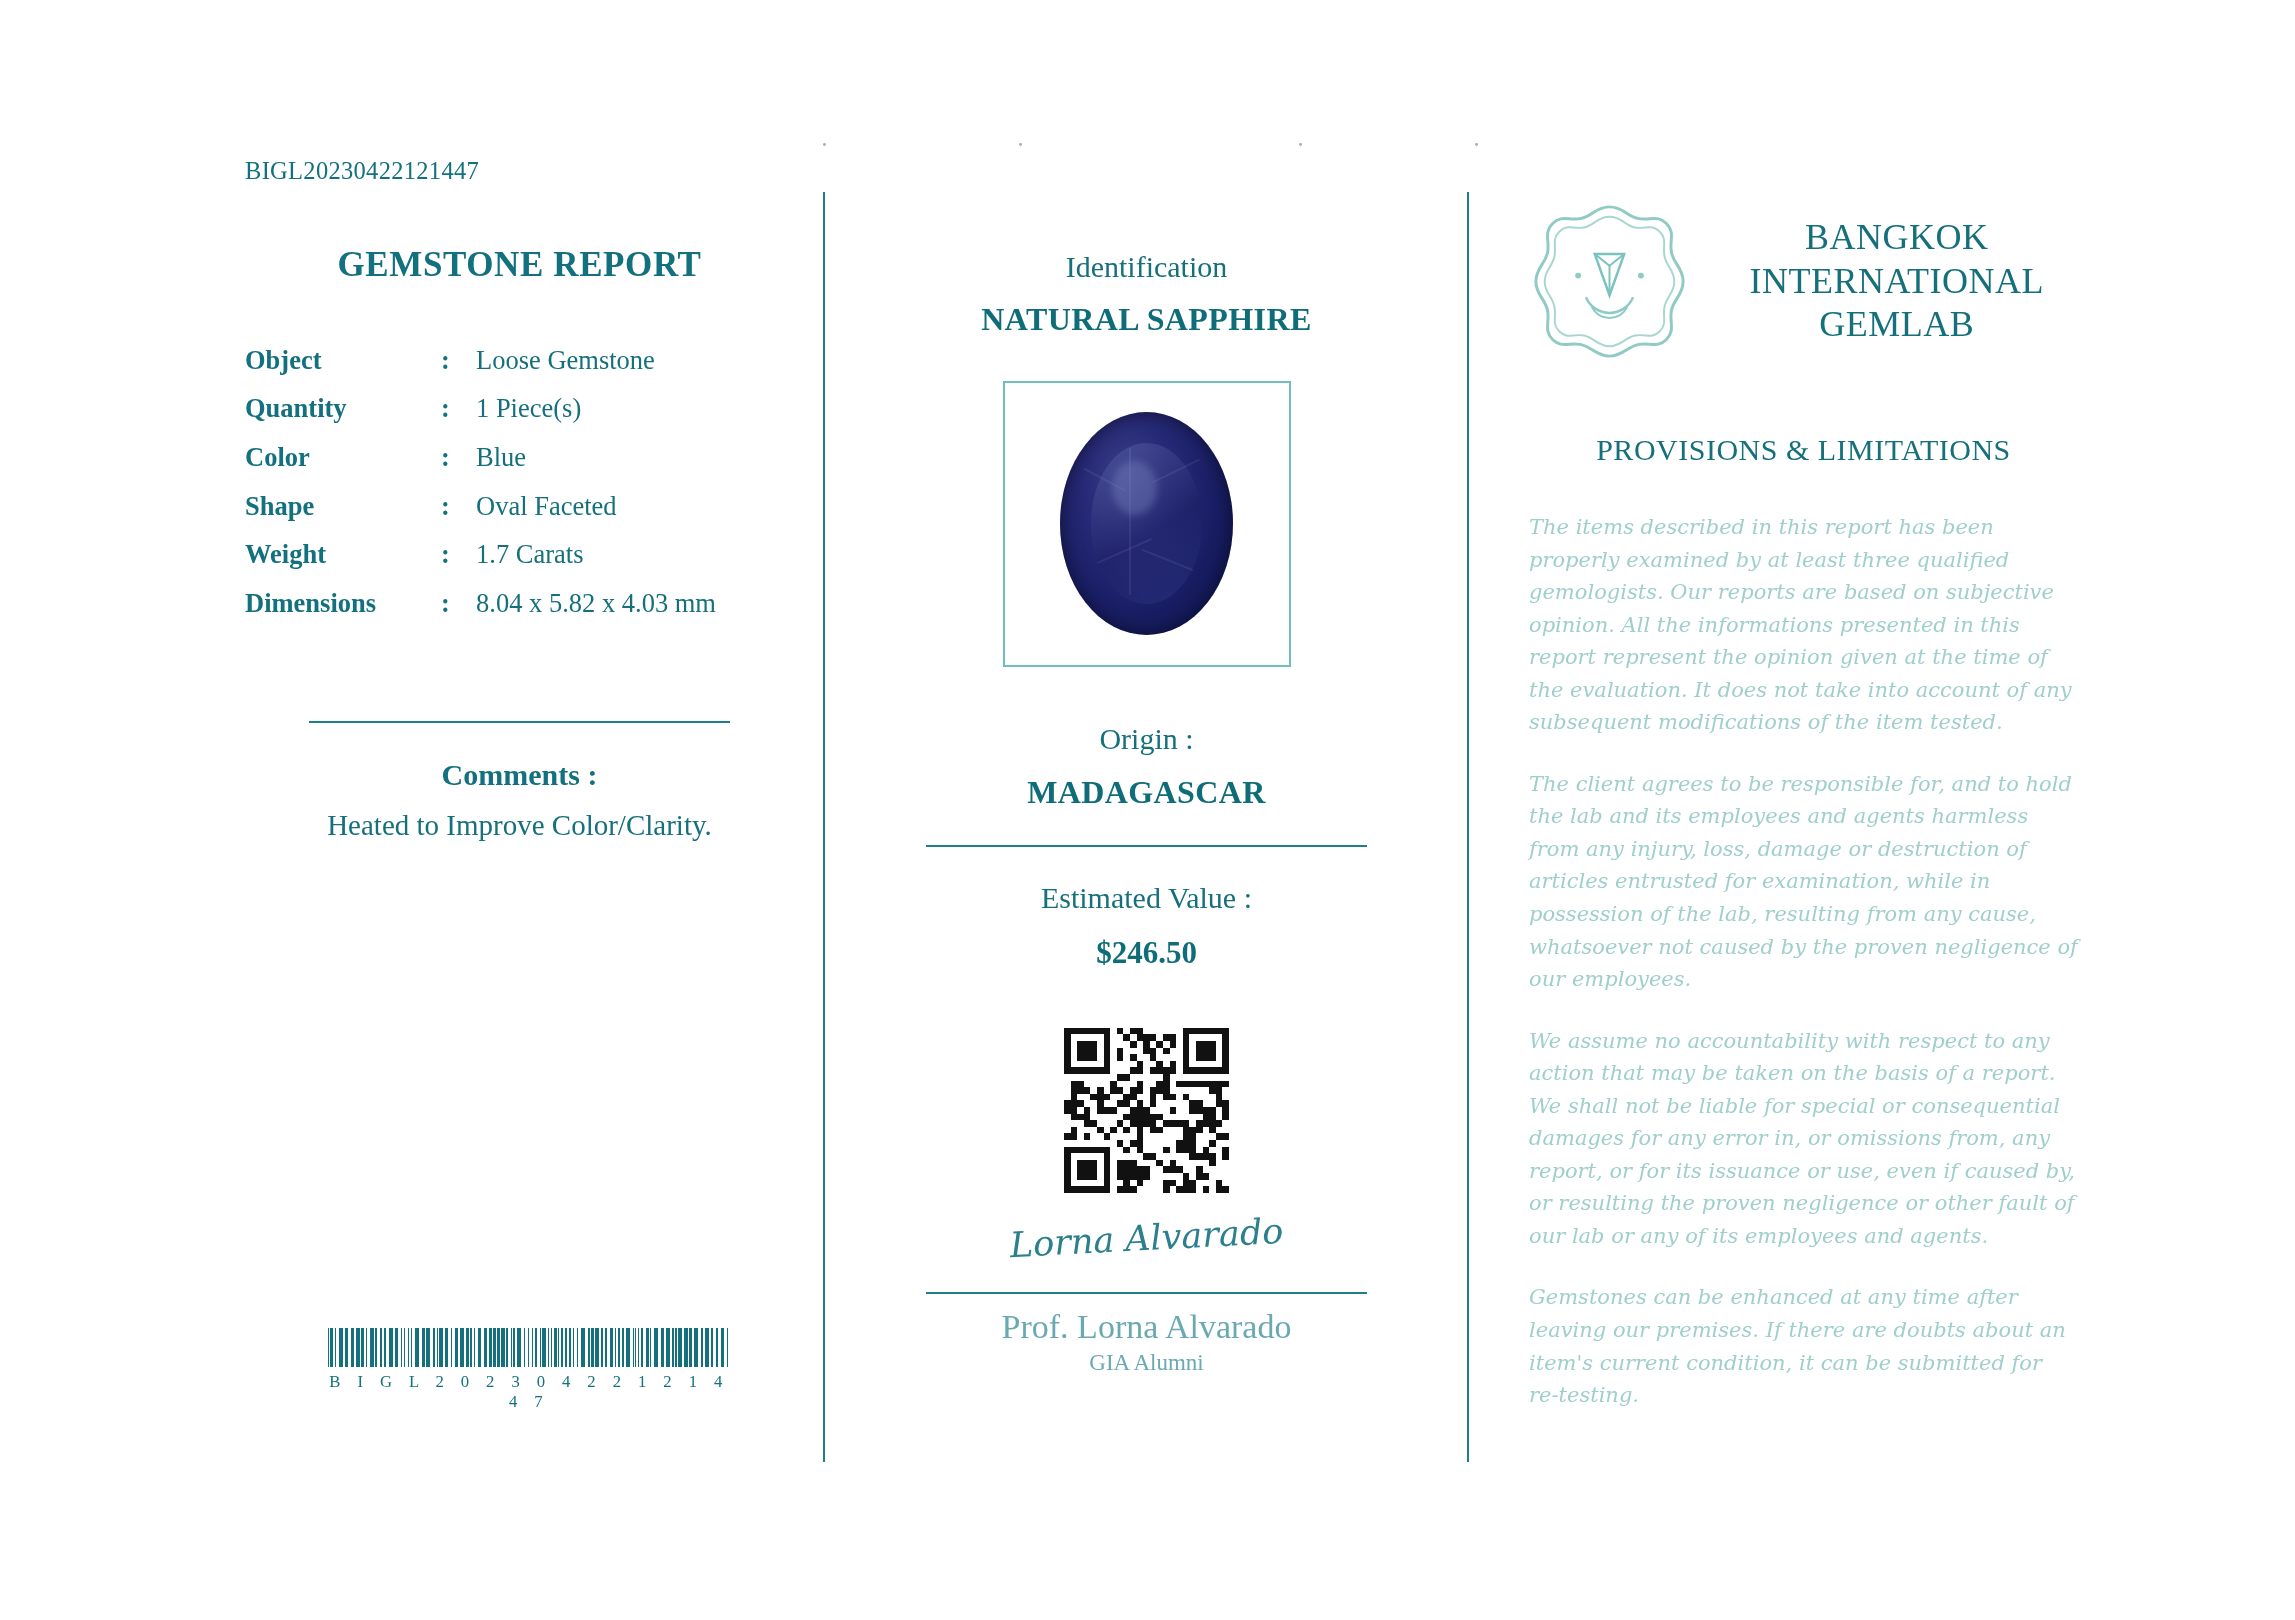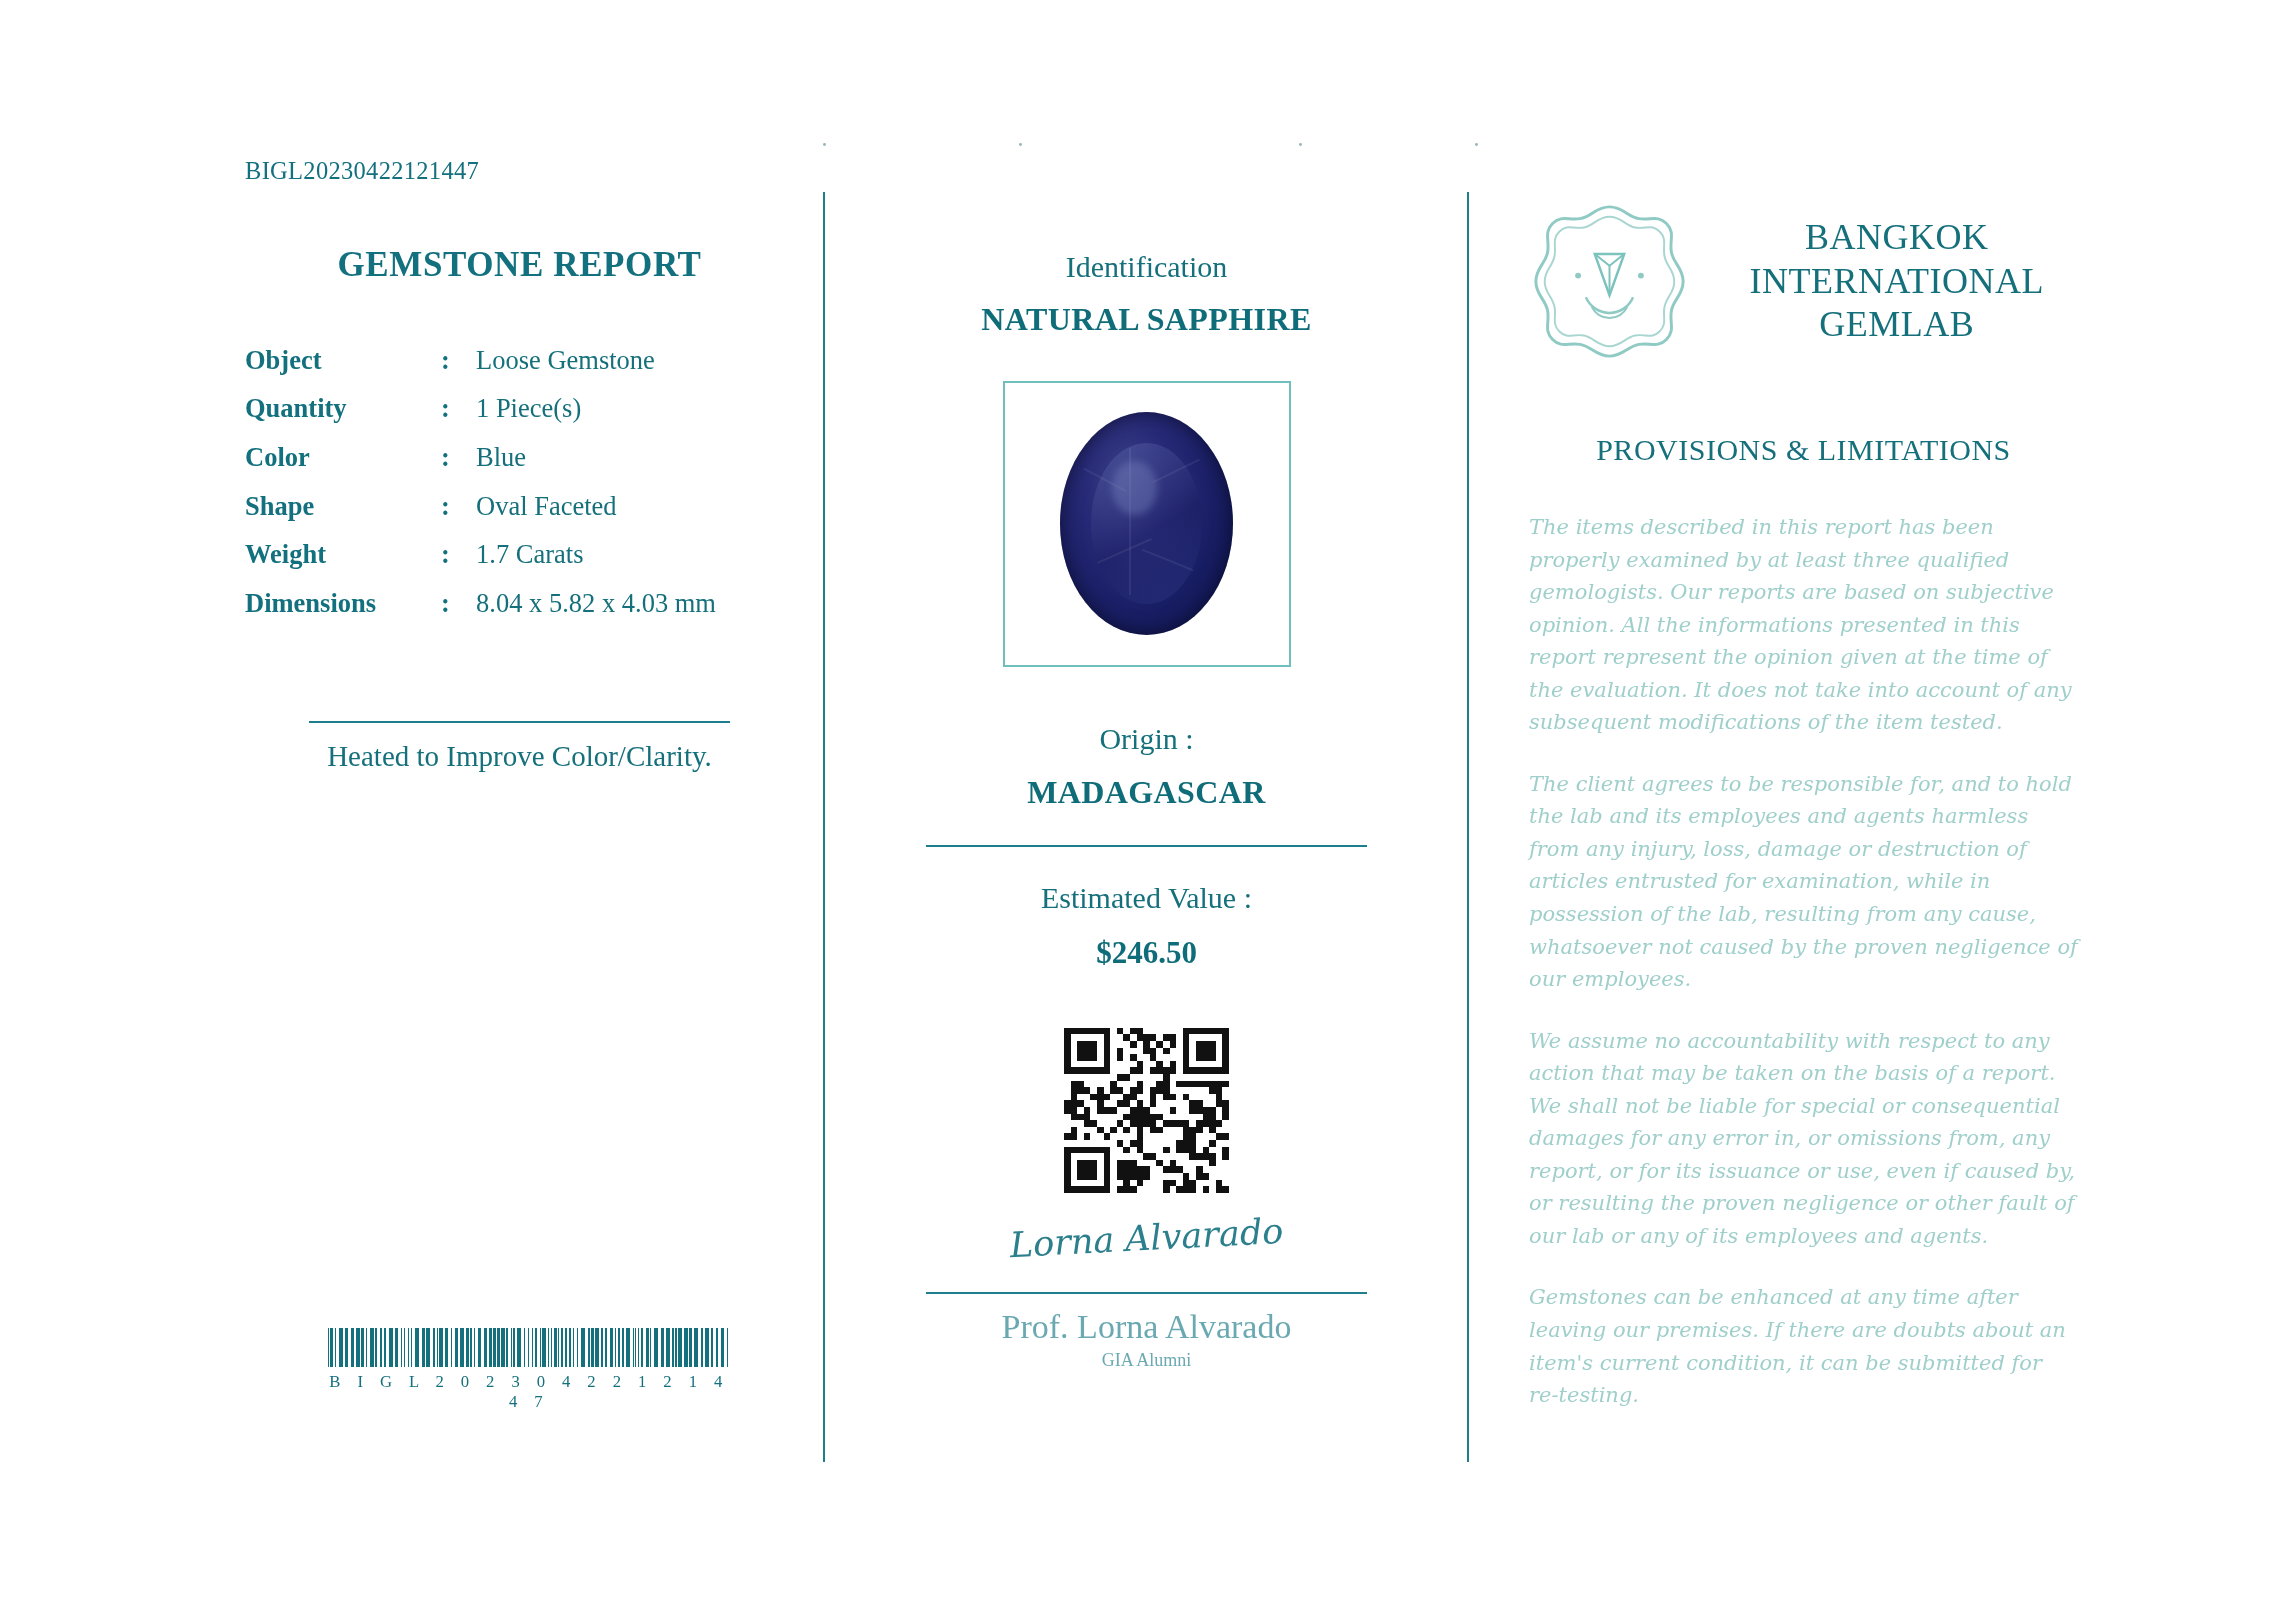--- a/index.html
+++ b/index.html
@@ -266,21 +266,21 @@
     background: #1d7f8c;
   }
   .sign-name {
     text-align: center;
     font-size: 34px;
     margin-top: 13.7px;
     color: #6aa9b1;
   }
   .sign-sub {
     text-align: center;
-    font-size: 18px;
+    font-size: 23px;
     margin-top: 3.9px;
     color: #6aa9b1;
   }
 
   
   .col-right {
     position: absolute;
     left: 1529px;
     top: 201px;
     width: 549px;
@@ -372,20 +372,21 @@
           <tr>
             <td class="spec-label">Dimensions</td>
             <td class="spec-colon">:</td>
             <td class="spec-value">8.04 x 5.82 x 4.03 mm</td>
           </tr>
         </tbody>
     </table>
 
     <div class="hrule left-hrule"></div>
 
+    <div class="comments-title">Comments :</div>
     <div class="comments-text">Heated to Improve Color/Clarity.</div>
   </div>
 
   <div class="barcode-wrap">
     <div class="barcode-bars" id="barcode-bars">
         <i style="width: 1px; margin-right: 1px;"></i>
         <i style="width: 2.9px; margin-right: 2px;"></i>
         <i style="width: 1px; margin-right: 2.9px;"></i>
         <i style="width: 3.9px; margin-right: 2.9px;"></i>
         <i style="width: 2.9px; margin-right: 2.9px;"></i>

